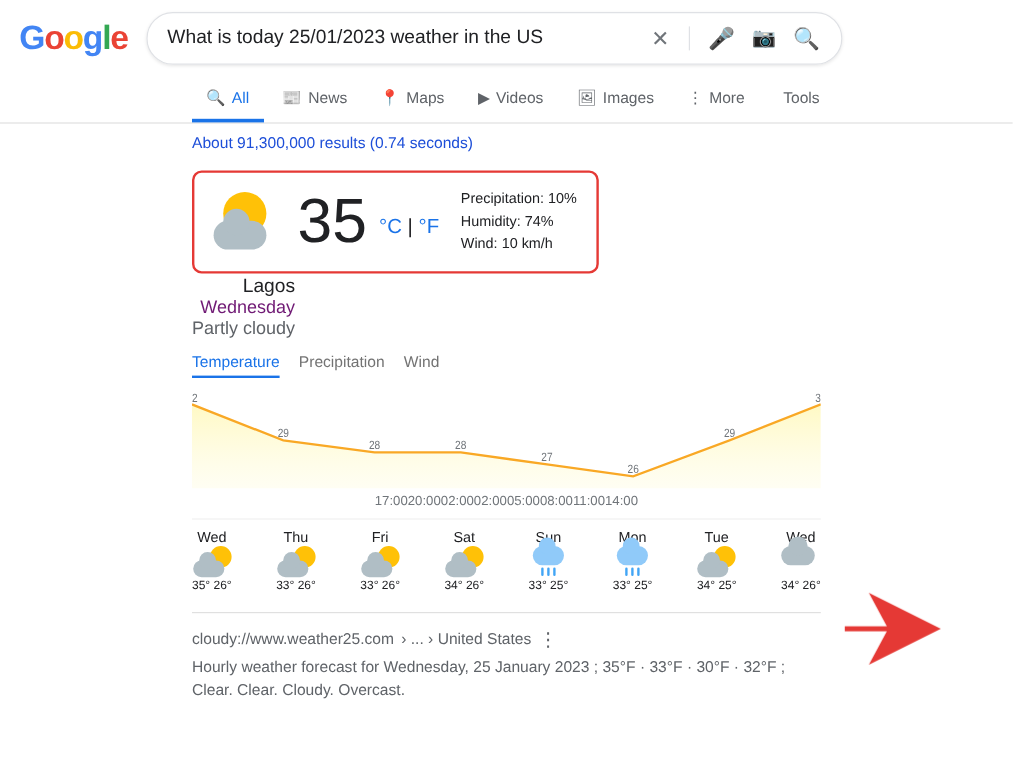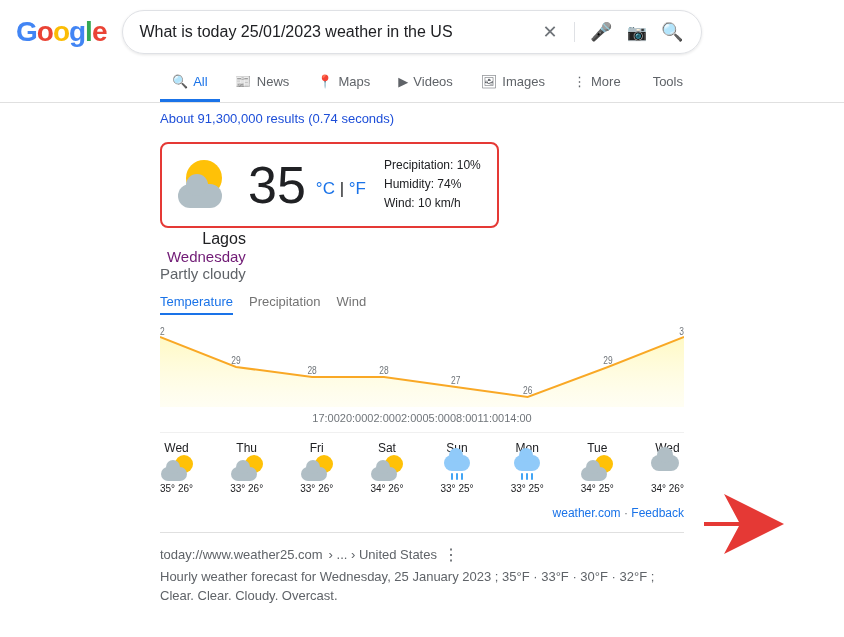--- a/index.html
+++ b/index.html
@@ -315,33 +315,28 @@
       <span class="day-label">Wed</span>
       <div class="day-icon">
         <div style="width:28px;height:16px;background:#B0BEC5;border-radius:8px;position:relative;">
           <div style="width:16px;height:16px;background:#B0BEC5;border-radius:50%;position:absolute;top:-8px;left:6px;"></div>
         </div>
       </div>
       <span class="day-temps"><span>34°</span> <span>26°</span></span>
     </div>
   </div>
 
-  <div class="attribution">
-    <a href="#">weather.com</a>
-    <span>·</span>
-    <a href="#">Feedback</a>
-  </div>
 </div>
 
 <div class="divider"></div>
 
 <div class="weather-section">
   <div class="search-result" style="border:none;padding-top:0;">
     <div class="result-url">
-      <span>today://www.weather25.com</span>
+      <span>cloudy://www.weather25.com</span>
       <span>› ... › United States</span>
       <span style="cursor:pointer;font-size:16px;">⋮</span>
     </div>
     <div class="result-desc">Hourly weather forecast for Wednesday, 25 January 2023 ; 35°F · 33°F · 30°F · 32°F ; Clear. Clear. Cloudy. Overcast.</div>
   </div>
 </div>
 
 <div style="position:fixed;bottom:80px;right:60px;pointer-events:none;">
   <svg width="80" height="60" viewBox="0 0 80 60">
     <polygon points="80,30 20,0 35,28 0,28 0,32 35,32 20,60" fill="#e53935"></polygon>

